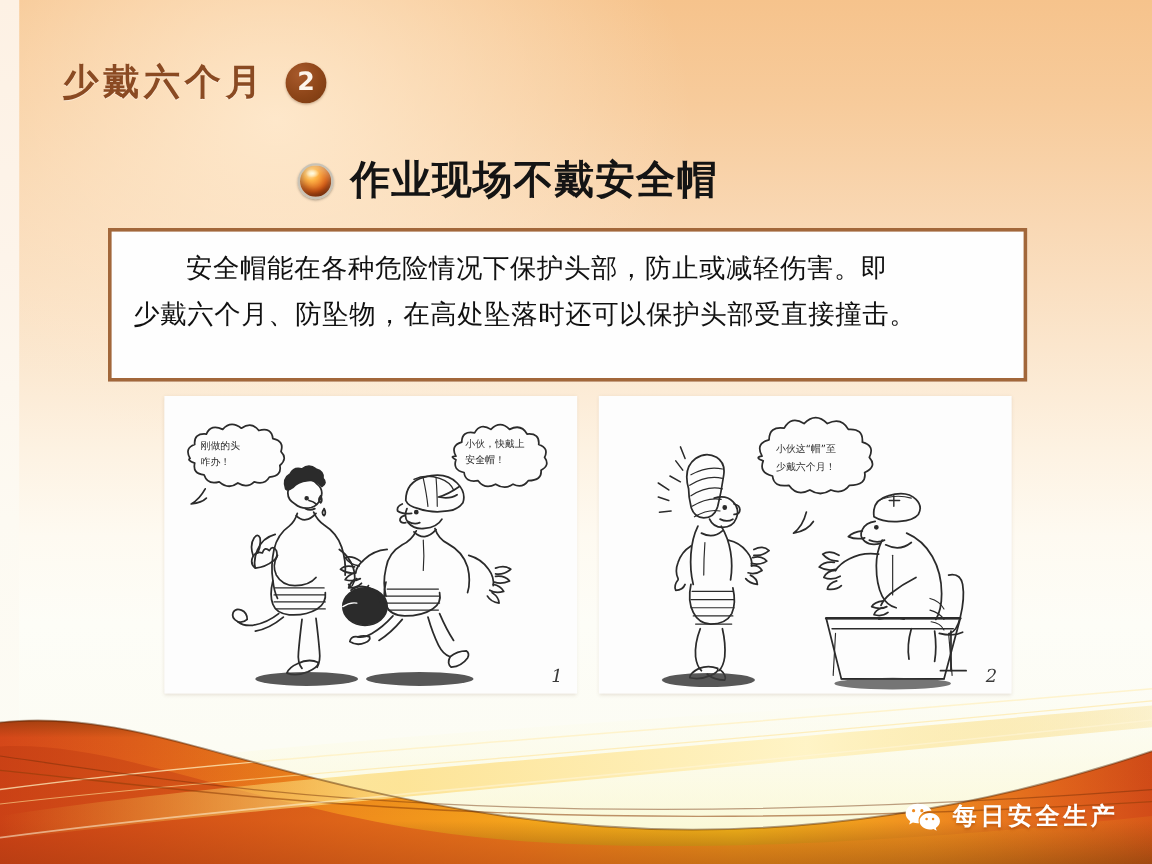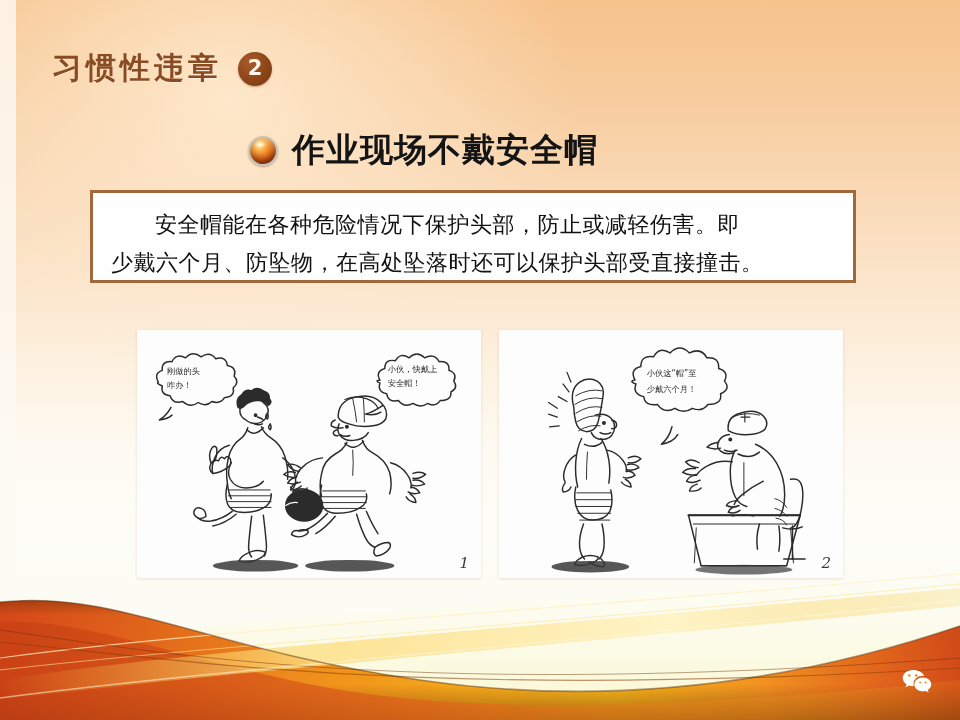--- a/index.html
+++ b/index.html
@@ -108,21 +108,21 @@
     font-weight:700;
     letter-spacing:1px;
     color:#141414;
     white-space:nowrap;
   }
 
   
   .textbox {
     position:absolute;
     left:90px; top:190px;
-    width:766px; height:93px;
+    width:766px; height:128px;
     background:#fefefe;
     border:3px solid #a2673a;
     padding:13px 18px 16px 18px;
   }
   .textbox p {
     font-family:"DejaVu Serif", serif;
     font-size:22px;
     line-height:38px;
     color:#111111;
     text-indent:2em;
@@ -178,21 +178,21 @@
 </head>
 <body>
 
 <div class="slide">
 
   <div class="bg-gradient"></div>
   <div class="bg-glow"></div>
   <div class="bg-left-strip"></div>
 
   <div class="header-row">
-    <div class="header-title">习惯性违章</div>
+    <div class="header-title">少戴六个月</div>
     <div class="header-badge">2</div>
   </div>
 
   <div class="subtitle-row">
     <span class="sphere-bullet"></span>
     <span class="subtitle-text">作业现场不戴安全帽</span>
   </div>
 
   <div class="textbox">
     <p>安全帽能在各种危险情况下保护头部，防止或减轻伤害。即</p>
@@ -486,15 +486,16 @@
       <path d="M12.2,1.4 C5.9,1.4 0.8,5.5 0.8,10.6 c0,2.9 1.7,5.5 4.3,7.2 l-1,3.2 3.6,-1.9
                c1.4,0.4 2.9,0.6 4.5,0.6 0.4,0 0.8,0 1.2,-0.1 -0.3,-0.8 -0.4,-1.7 -0.4,-2.6
                0,-5 4.9,-9 11,-9 0.4,0 0.8,0 1.2,0.1 C24.1,4.5 18.7,1.4 12.2,1.4 Z" fill="#ffffff"></path>
       <circle cx="8.3" cy="7.8" r="1.5" fill="#ef8b20"></circle>
       <circle cx="16.1" cy="7.8" r="1.5" fill="#ef8b20"></circle>
       <path d="M33.2,17.9 c0,-4.3 -4.3,-7.8 -9.6,-7.8 -5.3,0 -9.6,3.5 -9.6,7.8 0,4.3 4.3,7.8 9.6,7.8
                1.2,0 2.3,-0.2 3.4,-0.5 l3.1,1.7 -0.8,-2.8 C31.6,22.6 33.2,20.4 33.2,17.9 Z" fill="#ffffff"></path>
       <circle cx="20.6" cy="15.7" r="1.2" fill="#ef8b20"></circle>
       <circle cx="26.7" cy="15.7" r="1.2" fill="#ef8b20"></circle>
     </svg>
+    <span class="watermark-text">每日安全生产</span>
   </div>
 
 </div>
 
 </body></html>

